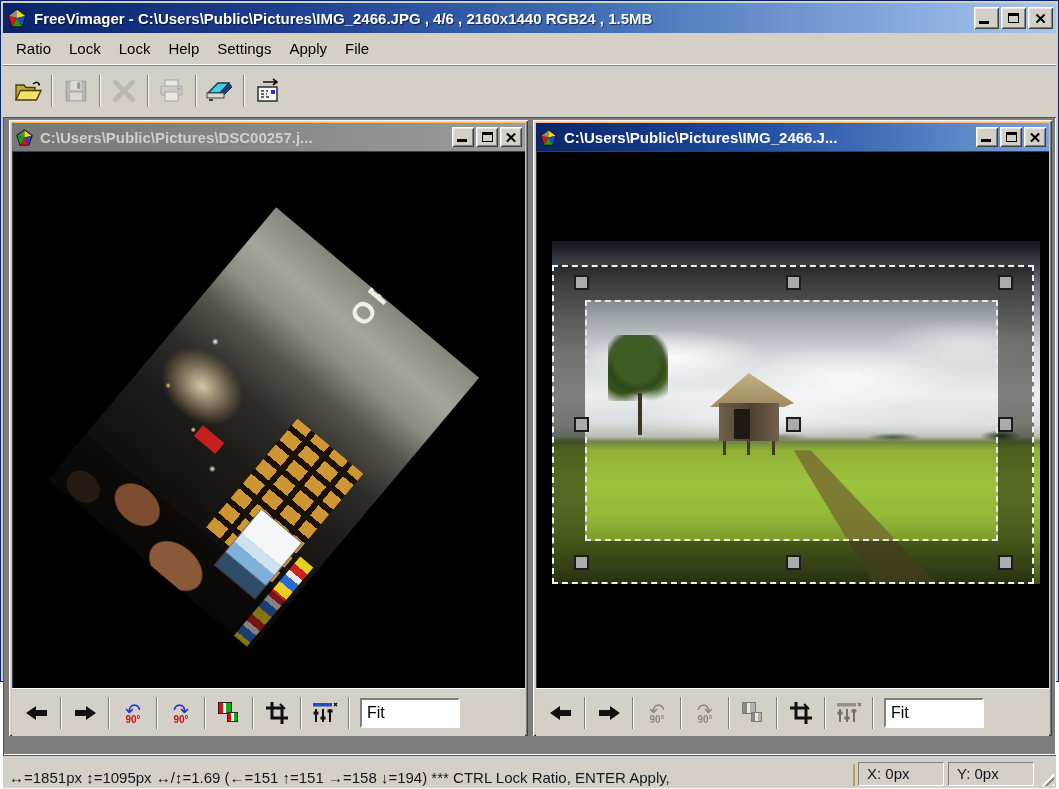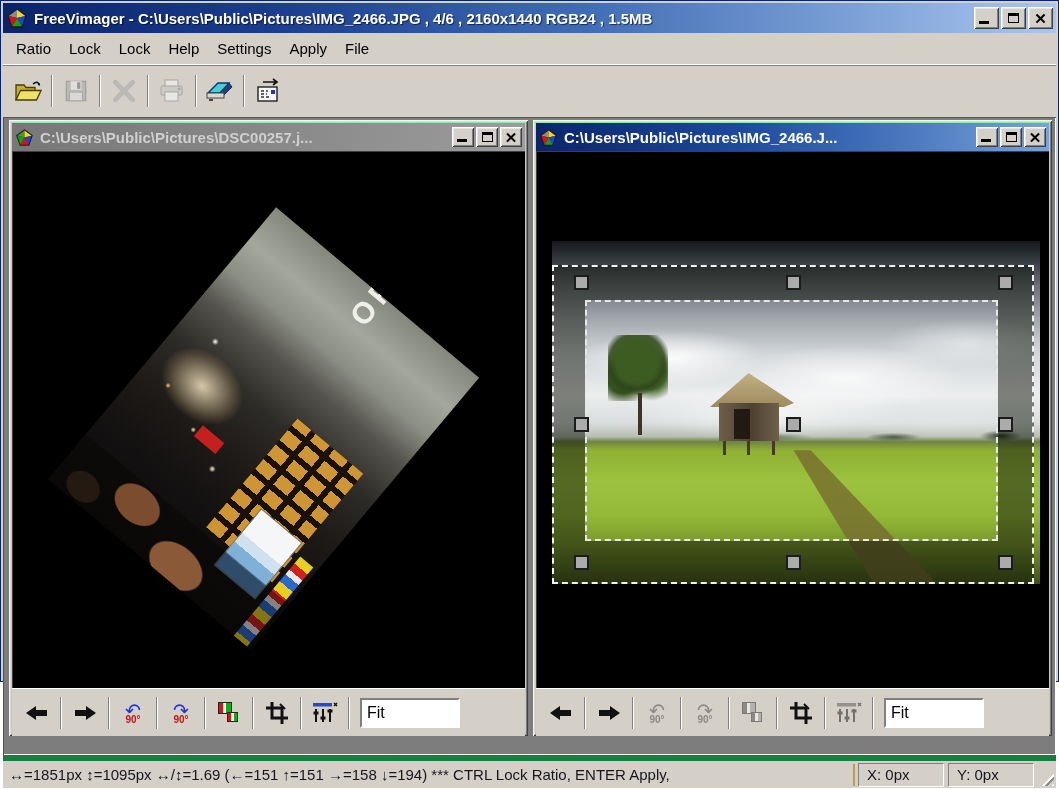--- a/index.html
+++ b/index.html
@@ -31,21 +31,21 @@
   .toolbar { height:53px; background:#d4d0c8; border-top:1px solid #fff;
     box-shadow:0 1px 0 #808080 inset; display:flex; align-items:center; padding:0 4px; }
   .tbtn { width:42px; height:40px; display:flex; align-items:center; justify-content:center; cursor:pointer; }
   .tsep { width:2px; height:32px; border-left:1px solid #808080; border-right:1px solid #fff; margin:0 2px; }
   .dim { opacity:.5; filter:grayscale(1) brightness(1.15); }
 
   
   .mdi { position:relative; height:638px; background:#7d7d7d;
     box-shadow: inset 1px 1px 0 #555, inset -1px -1px 0 #fff; }
 
-  .child { position:absolute; top:3px; width:519px; height:616px; background:#86efac; padding:3px;
+  .child { position:absolute; top:3px; width:519px; height:616px; background:#fdba74; padding:3px;
     box-shadow: inset 1px 1px 0 #f5f4f1, inset -1px -1px 0 #404040, inset 2px 2px 0 #dedbd4, inset -2px -2px 0 #808080; }
   .child.left  { left:6px; }
   .child.right { left:530px; }
 
   .ctitle { height:28px; display:flex; align-items:center; padding:0 3px; }
   .ctitle.active   { background:linear-gradient(90deg,#0a246a 0%,#1e4a9e 40%,#4f7cc2 75%,#7aa2da 100%); }
   .ctitle.inactive { background:linear-gradient(90deg,#777777 0%,#8a8a8a 55%,#9c9c9c 100%); }
   .ctitle .c-icon { width:19px; height:19px; margin-right:6px; flex:0 0 auto; }
   .ctitle-text { font-size:15px; font-weight:bold; flex:1; white-space:nowrap; overflow:hidden; }
   .ctitle.active .ctitle-text { color:#fff; }
@@ -138,21 +138,21 @@
   .band { position:absolute; background:rgba(14,17,8,.5); }
   .band.t { left:0;   top:24px;  width:482px; height:35px; }
   .band.b { left:0;   top:300px; width:482px; height:43px; }
   .band.l { left:0;   top:59px;  width:33px;  height:241px; }
   .band.r { left:446px; top:59px; width:36px; height:241px; }
   .crop-outer { position:absolute; left:0; top:24px; width:482px; height:319px; border:2px dashed #f2f2f2; }
   .crop-inner { position:absolute; left:33px; top:59px; width:413px; height:241px; border:2px dashed #e8e8e8; }
   .handle { position:absolute; width:15px; height:15px; background:#ababab; border:2px solid #1c1c1c; cursor:pointer; }
 
   
-  .statusbar { height:33px; background:#d4d0c8; border-top:6px solid #15803d; display:flex; align-items:center; padding:2px 2px 2px 6px; }
+  .statusbar { height:33px; background:#d4d0c8; border-top:1px solid #15803d; display:flex; align-items:flex-end; padding:2px 2px 2px 6px; }
   .status-text { flex:1; font-size:15px; color:#16161e; white-space:nowrap; overflow:hidden; }
   .status-div { width:2px; height:22px; background:#c09a58; margin:0 3px; }
   .spanel { width:86px; height:24px; font-size:15px; color:#16161e; padding:2px 8px;
     border:1px solid; border-color:#808080 #fff #fff #808080; margin-right:4px; white-space:nowrap; }
   .grip { width:16px; height:16px; align-self:flex-end; clip-path:polygon(100% 0,100% 100%,0 100%);
     background:repeating-linear-gradient(135deg,#fff 0 2px,#8a8a8a 2px 4px,#d4d0c8 4px 7px); }
 
   svg { display:block; }
 </style>
 </head>

